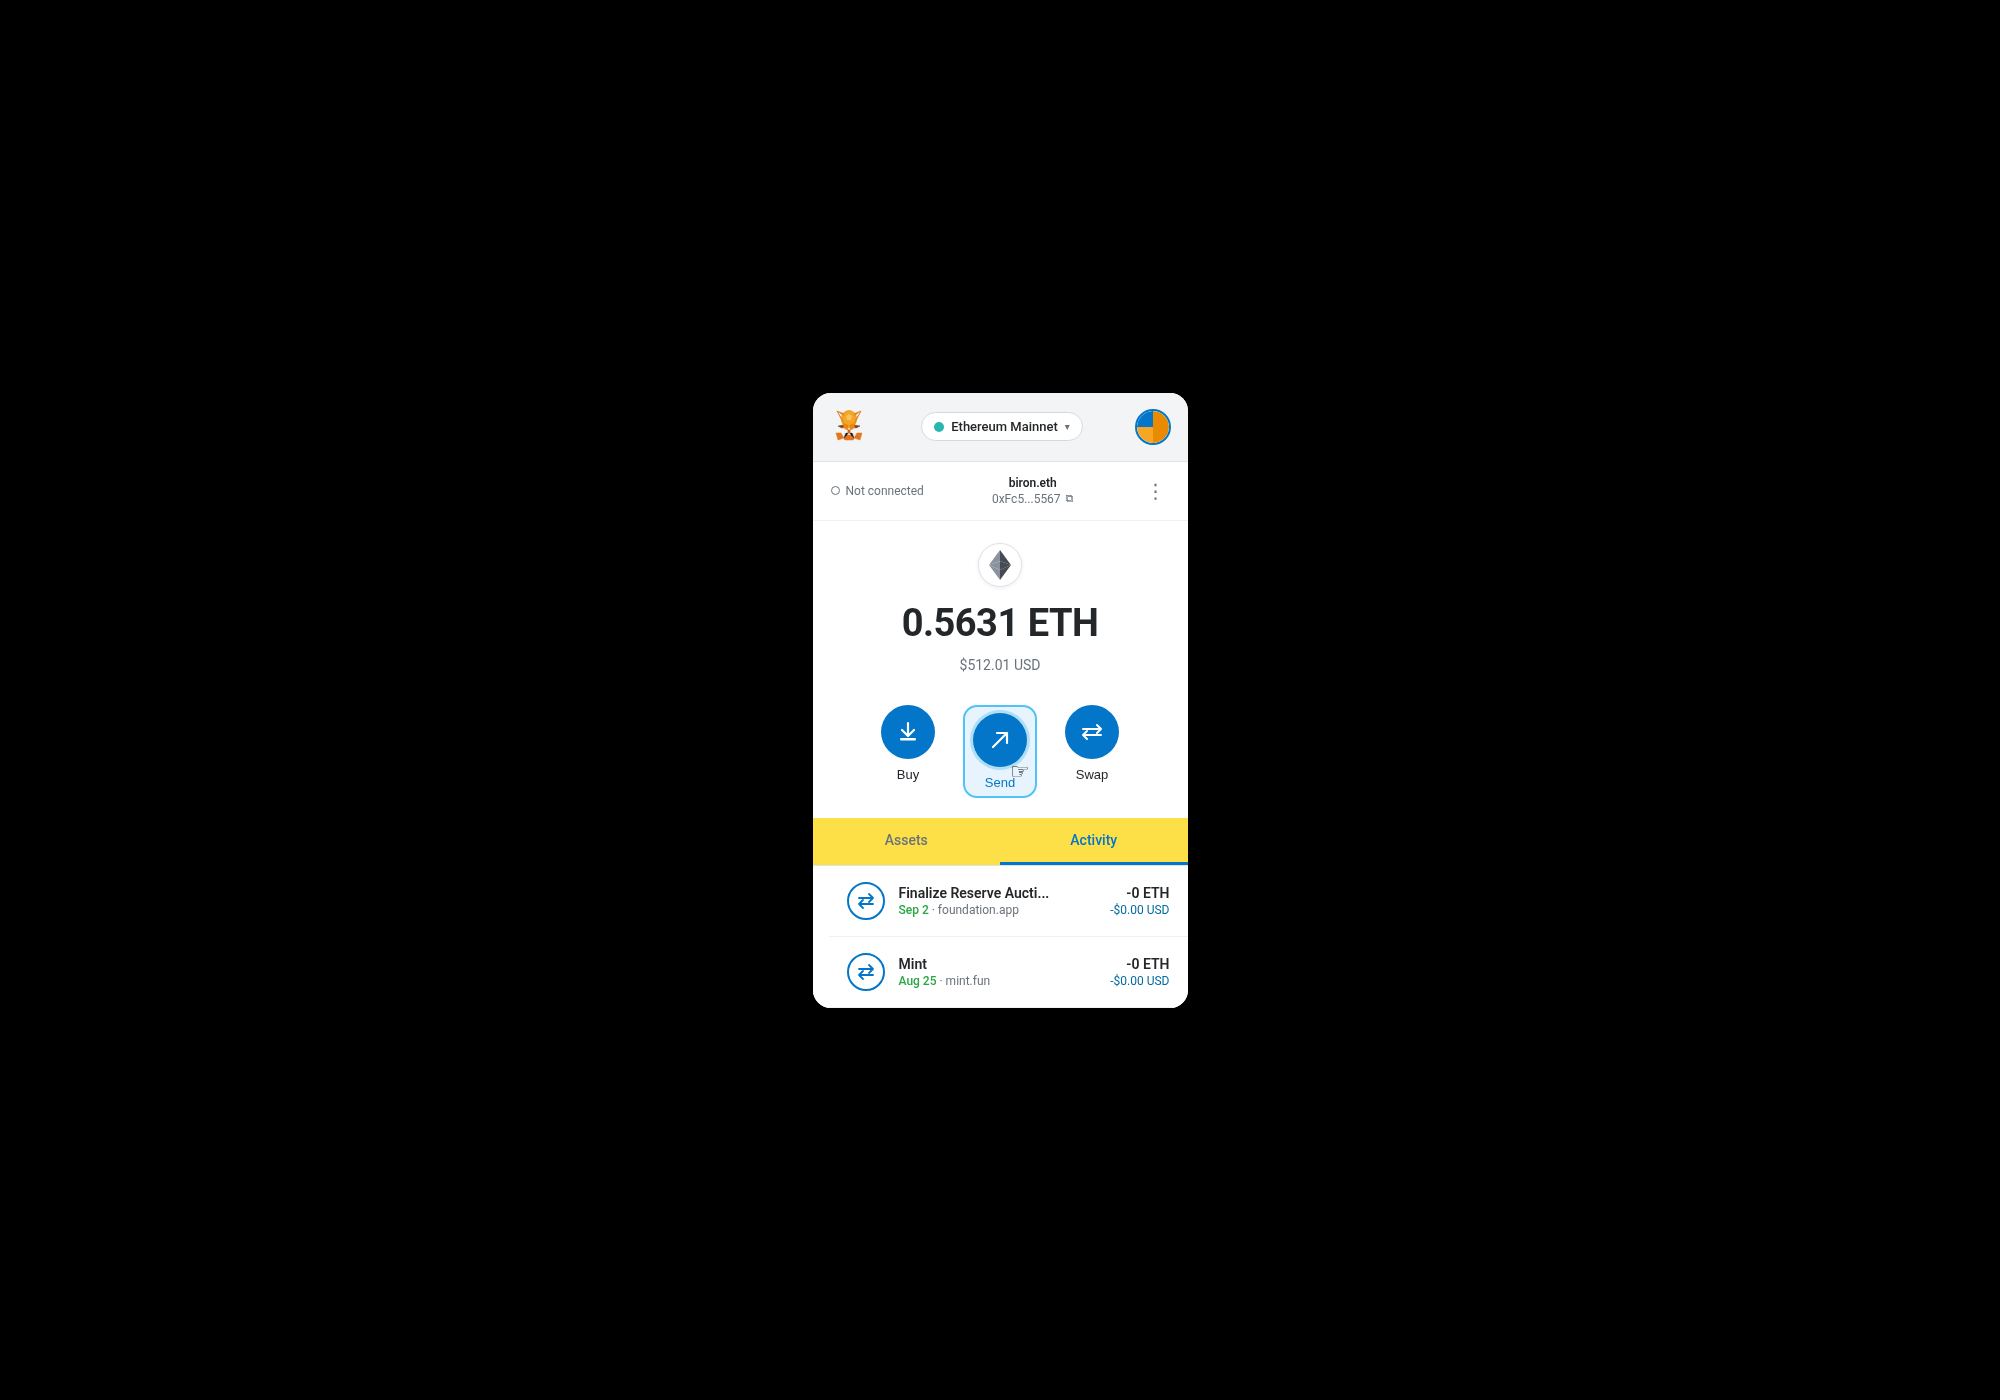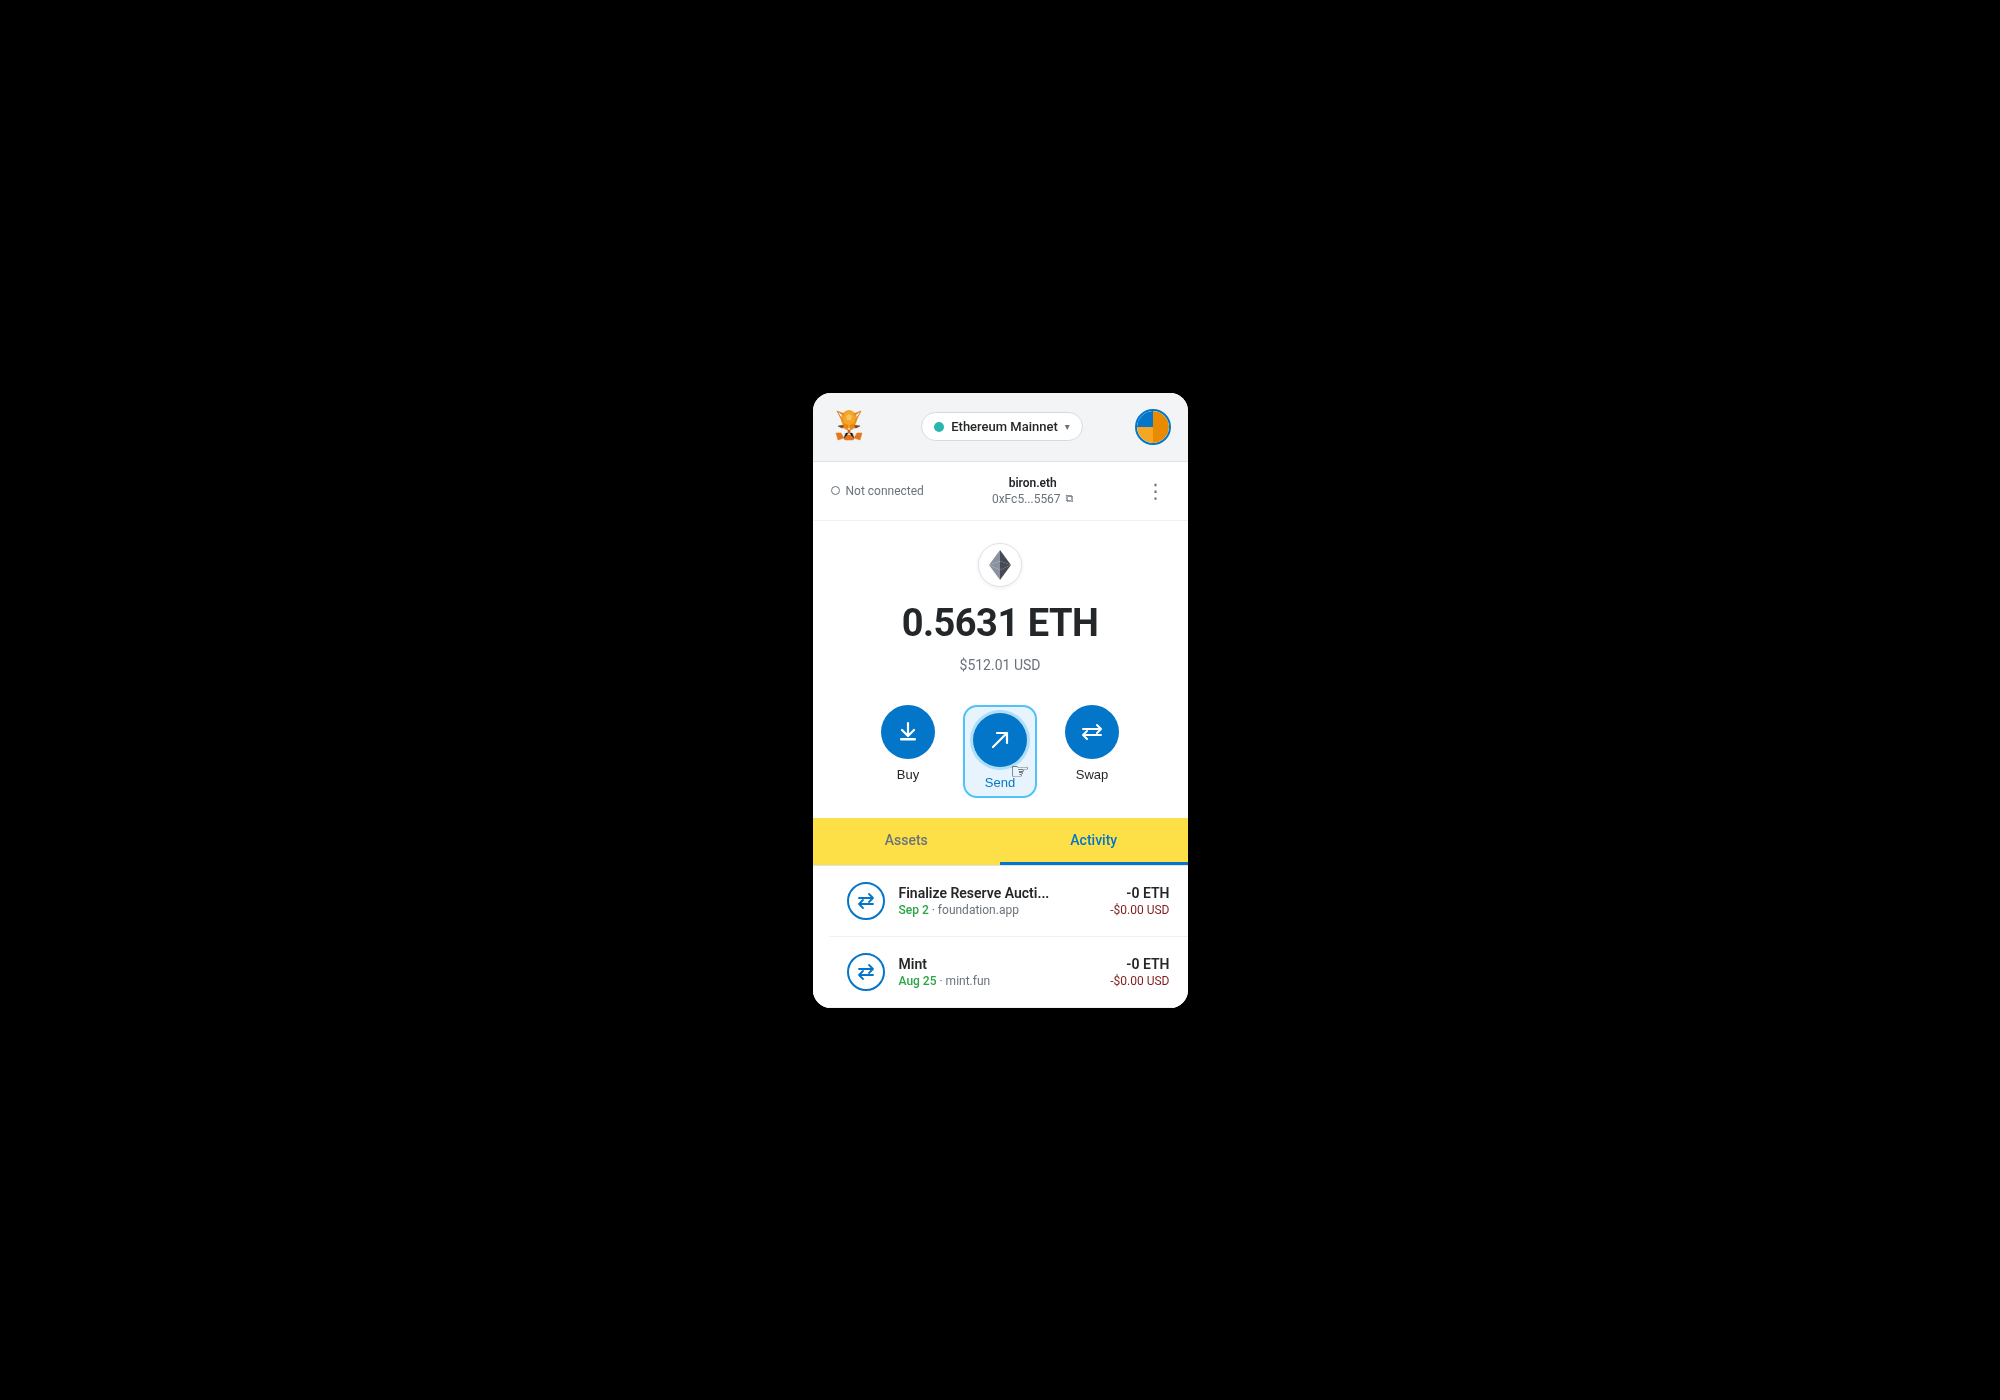--- a/index.html
+++ b/index.html
@@ -318,21 +318,21 @@
     }
 
     .tx-eth {
       font-size: 14px;
       font-weight: 600;
       color: #24272a;
     }
 
     .tx-usd {
       font-size: 12px;
-      color: #7f1d1d;
+      color: #0369a1;
       margin-top: 2px;
     }
 
     
     .cursor-hand {
       position: absolute;
       font-size: 22px;
       top: 50%;
       left: 50%;
       transform: translate(10px, 8px);

